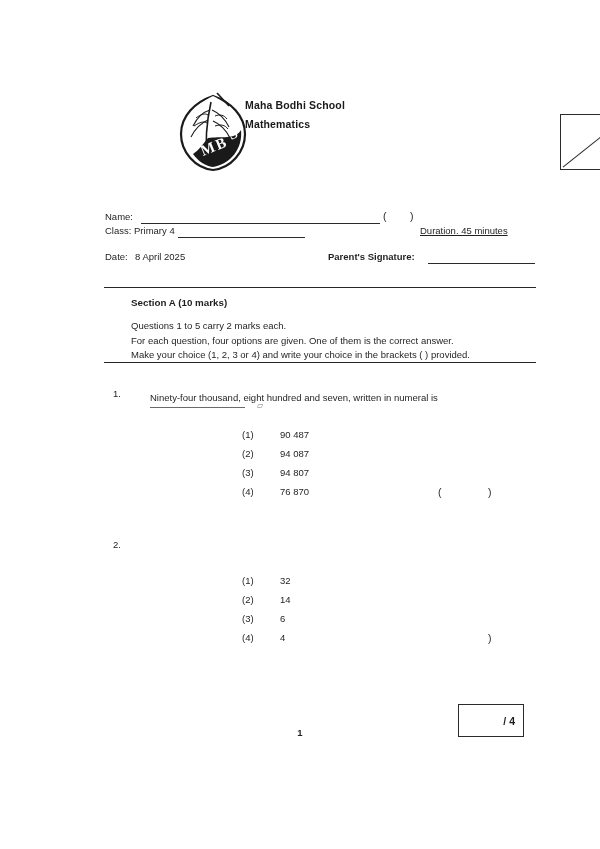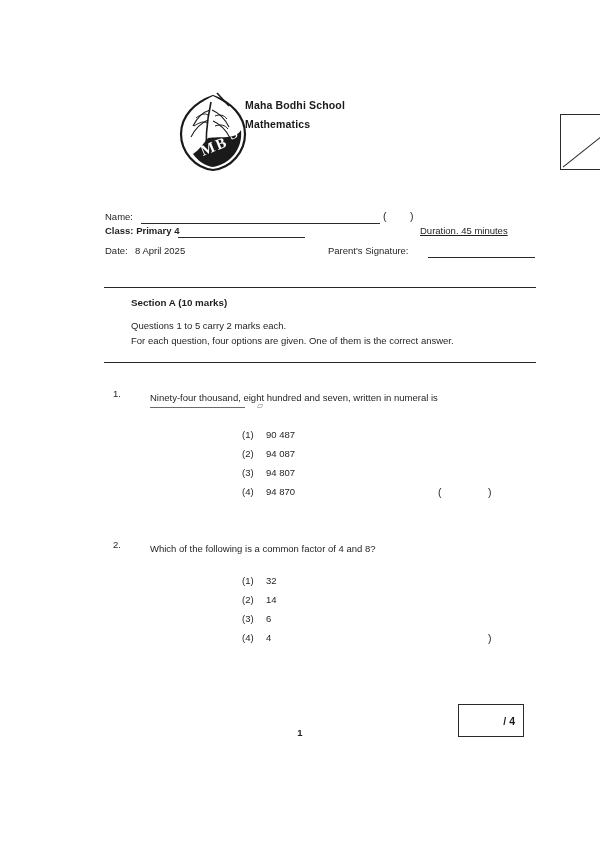--- a/index.html
+++ b/index.html
@@ -74,21 +74,21 @@
     left: 105px;
     top: 190px;
     width: 430px;
     height: 90px;
     font-size: 9.5px;
     color: #1f1f1f;
   }
   .row { position: absolute; left: 0; width: 100%; height: 20px; }
   .row-name  { top: 4px; margin-top: 16px; }
   .row-class { top: 34px; }
-  .row-date  { top: 54px; }
+  .row-date  { top: 60px; }
 
   .lbl { position: absolute; white-space: nowrap; line-height: 14px; }
 
   .rule {
     position: absolute;
     border-bottom: 1.1px solid #2a2a2a;
     height: 0;
   }
 
   .paren {
@@ -167,21 +167,21 @@
   .options { position: absolute; left: 0; top: 0; width: 100%; }
   .opt { position: relative; height: 19px; }
   .opt-key {
     position: absolute;
     left: 137px;
     top: 0;
     line-height: 14px;
   }
   .opt-val {
     position: absolute;
-    left: 161px;
+    left: 175px;
     top: 0;
     line-height: 14px;
     white-space: nowrap;
     text-align: right;
   }
   .answer-paren {
     position: absolute;
     font-size: 10.5px;
     color: #2a2a2a;
     line-height: 14px;
@@ -270,39 +270,40 @@
 
     <div class="row row-name">
       <span class="lbl" style="left:0; top:0;">Name:</span>
       <span class="rule" style="left:36px; top:13px; width:239px;"></span>
       <span class="paren" style="left:278px; top:-1px;">(</span>
       <span class="paren" style="left:305px; top:-1px;">)</span>
       <span class="lbl" style="left:288px; top:0; width:16px;"></span>
     </div>
 
     <div class="row row-class">
-      <span class="lbl" style="left:0; top:0;font-weight:bold;">Class: Primary 4</span>
+      <span class="lbl" style="left:0; top:0;">Class: Primary 4</span>
       <span class="rule" style="left:73px; top:13px; width:127px;"></span>
       <span class="lbl" style="left:315px; top:0;text-decoration:underline;">Duration. 45 minutes</span>
     </div>
 
     <div class="row row-date">
       <span class="lbl" style="left:0; top:0;">Date:</span>
       <span class="lbl" style="left:30px; top:0;">8 April 2025</span>
-      <span class="lbl" style="left:223px; top:0;">Parent's Signature:</span>
+      <span class="lbl" style="left:223px; top:0;font-weight:bold;">Parent's Signature:</span>
       <span class="rule" style="left:323px; top:13px; width:107px;"></span>
     </div>
   </div>
 
   <div class="hr-top"></div>
 
   <div class="section-block">
     <div class="section-title">Section A (10 marks)</div>
     <div class="section-line">Questions 1 to 5 carry 2 marks each.</div>
     <div class="section-line">For each question, four options are given. One of them is the correct answer.</div>
+    <div class="section-line">Make your choice (1, 2, 3 or 4) and write your choice in the brackets (          ) provided.</div>
   </div>
 
   <div class="hr-bottom"></div>
 
   <div class="question" style="top:387px; height:115px;">
     <span class="q-num">1.</span>
     <span class="q-text">Ninety-four thousand, eight hundred and seven, written in numeral is</span>
 
     <span class="q-blank"></span>
     <span class="q-blank-tick">▱</span>
@@ -315,32 +316,31 @@
       <div class="opt">
         <span class="opt-key">(2)</span>
         <span class="opt-val">94 087</span>
       </div>
       <div class="opt">
         <span class="opt-key">(3)</span>
         <span class="opt-val">94 807</span>
       </div>
       <div class="opt">
         <span class="opt-key">(4)</span>
-        <span class="opt-val">94 870</span>
+        <span class="opt-val">76 870</span>
       </div>
     </div>
 
     <span class="answer-paren" style="left:333px; top:98px;">(</span>
     <span class="answer-paren" style="left:383px; top:98px;">)</span>
     <span class="answer-paren" style="left:348px; top:98px; width:32px; text-align:center;"></span>
   </div>
 
   <div class="question" style="top:538px; height:105px;">
     <span class="q-num">2.</span>
-    <span class="q-text">Which of the following is a common factor of 4 and 8?</span>
 
     <div class="options" style="top:36px;">
       <div class="opt">
         <span class="opt-key">(1)</span>
         <span class="opt-val">32</span>
       </div>
       <div class="opt">
         <span class="opt-key">(2)</span>
         <span class="opt-val">14</span>
       </div>

